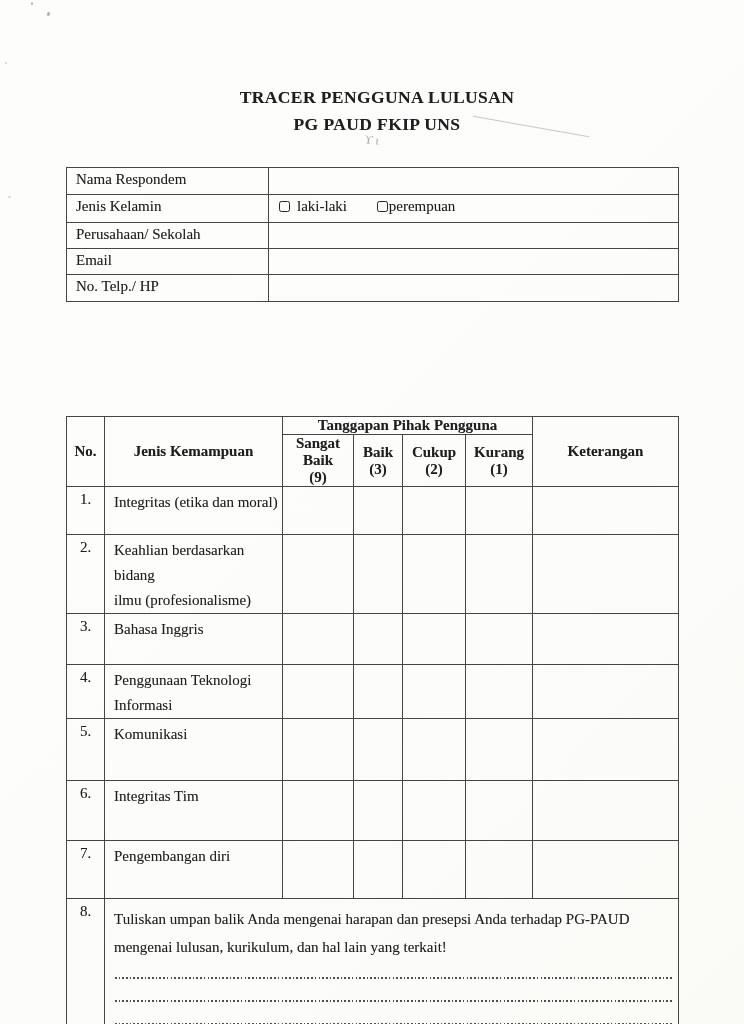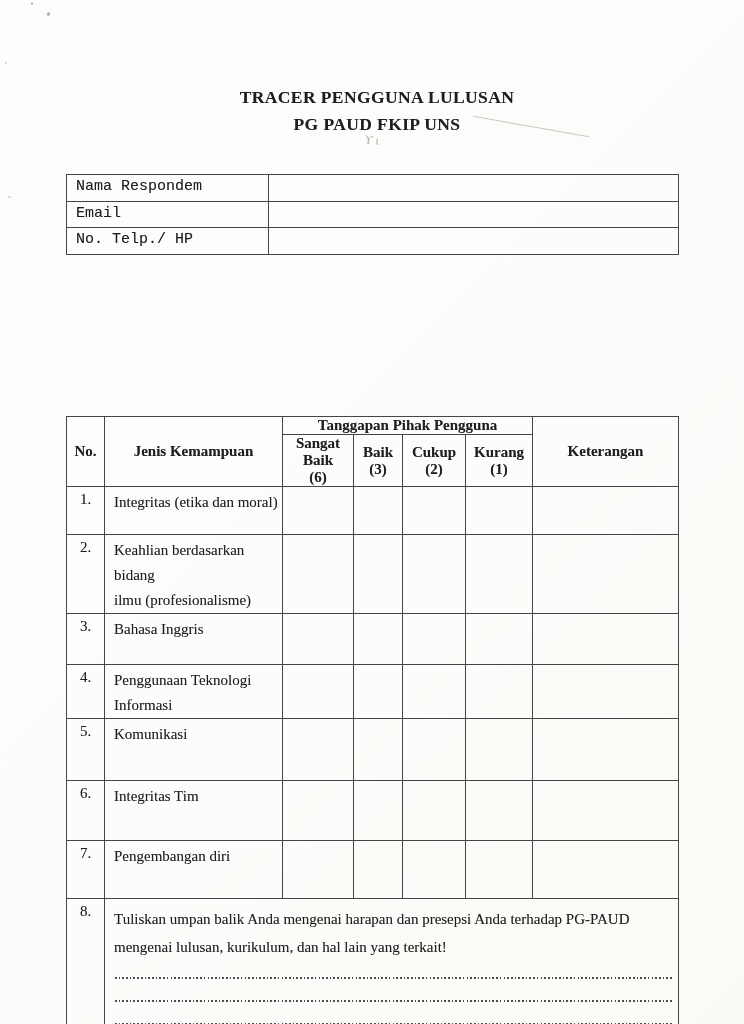--- a/index.html
+++ b/index.html
@@ -28,21 +28,21 @@
   .speck.s1 { left: 47px; top: 12px; width: 3px; height: 4px; transform: rotate(30deg); }
   .speck.s2 { left: 31px; top: 2px;  width: 2px; height: 3px; }
   .speck.s3 { left: 5px;  top: 62px; width: 2px; height: 2px; opacity: .4; }
   .speck.s4 { left: 8px;  top: 196px; width: 3px; height: 2px; opacity: .35; }
 
   
   table { border-collapse: collapse; table-layout: fixed; }
   td, th { border: 1px solid #454545; vertical-align: top; overflow: hidden; }
 
   
-  .info-table { position: absolute; left: 66px; top: 174px; width: 612px; border-top-width: 2px; font-family: Liberation Mono, monospace; }
+  .info-table { position: absolute; left: 66px; top: 167px; width: 612px; border-top-width: 2px; }
   .info-table td { font-size: 15px; }
   .info-table td.lbl { padding: 3px 8px 0 9px; }
   .info-table td.val { padding: 3px 8px 0 10px; }
   .cb { display: inline-block; width: 11px; height: 11px; border: 1.6px solid #242424;
         border-radius: 2.5px; vertical-align: -1px; background: transparent; }
   .cb-group { display: inline-block; }
   .cb-group .cb-label { margin-left: 7px; }
   .cb-group.g2 { margin-left: 26px; }
   .cb-group.g2 .cb-label { margin-left: 1px; }
 
@@ -84,20 +84,35 @@
   </div>
 
   <table class="info-table">
     <colgroup>
         <col style="width:202px">
         <col style="width:410px">
       </colgroup>
     <tbody>
         <tr style="height:27px">
       <td class="lbl">Nama Respondem</td>
+      <td class="val"></td>
+    </tr>
+    <tr style="height:28px">
+      <td class="lbl">Jenis Kelamin</td>
+      <td class="val">
+        <span class="cb-group g1">
+          <span class="cb"></span><span class="cb-label">laki-laki</span>
+        </span>
+        <span class="cb-group g2">
+          <span class="cb"></span><span class="cb-label">perempuan</span>
+        </span>
+      </td>
+    </tr>
+    <tr style="height:26px">
+      <td class="lbl">Perusahaan/ Sekolah</td>
       <td class="val"></td>
     </tr>
     <tr style="height:26px">
       <td class="lbl">Email</td>
       <td class="val"></td>
     </tr>
     <tr style="height:27px">
       <td class="lbl">No. Telp./ HP</td>
       <td class="val"></td>
     </tr>
@@ -118,21 +133,21 @@
     <thead>
       <tr style="height:18px">
         <th rowspan="2">No.</th>
         <th rowspan="2">Jenis Kemampuan</th>
         <th colspan="4">Tanggapan Pihak Pengguna</th>
         <th rowspan="2">Keterangan</th>
       </tr>
       <tr style="height:52px">
         <th class="ml">Sangat
 Baik
-(6)</th>
+(9)</th>
         <th class="ml">Baik
 (3)</th>
         <th class="ml">Cukup
 (2)</th>
         <th class="ml">Kurang
 (1)</th>
       </tr>
     </thead>
     <tbody>
       <tr style="height:48px">

